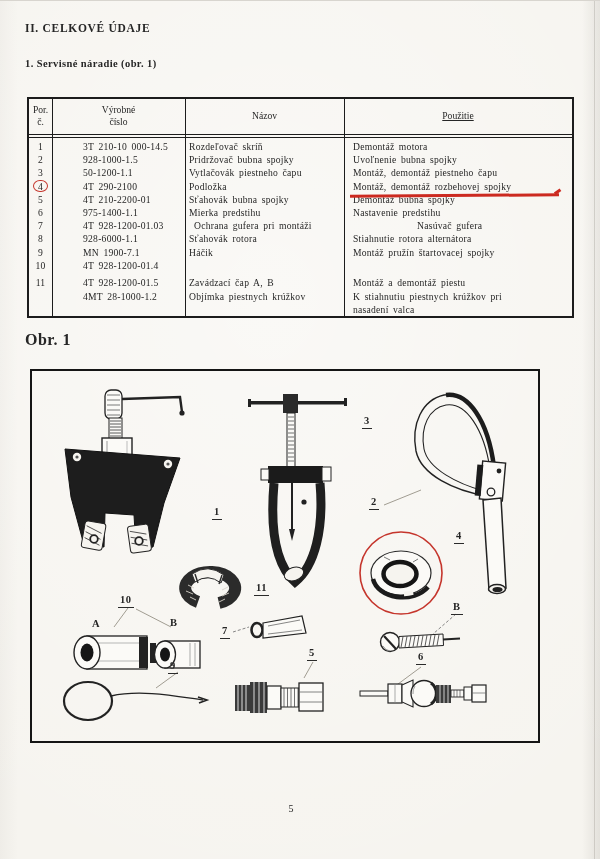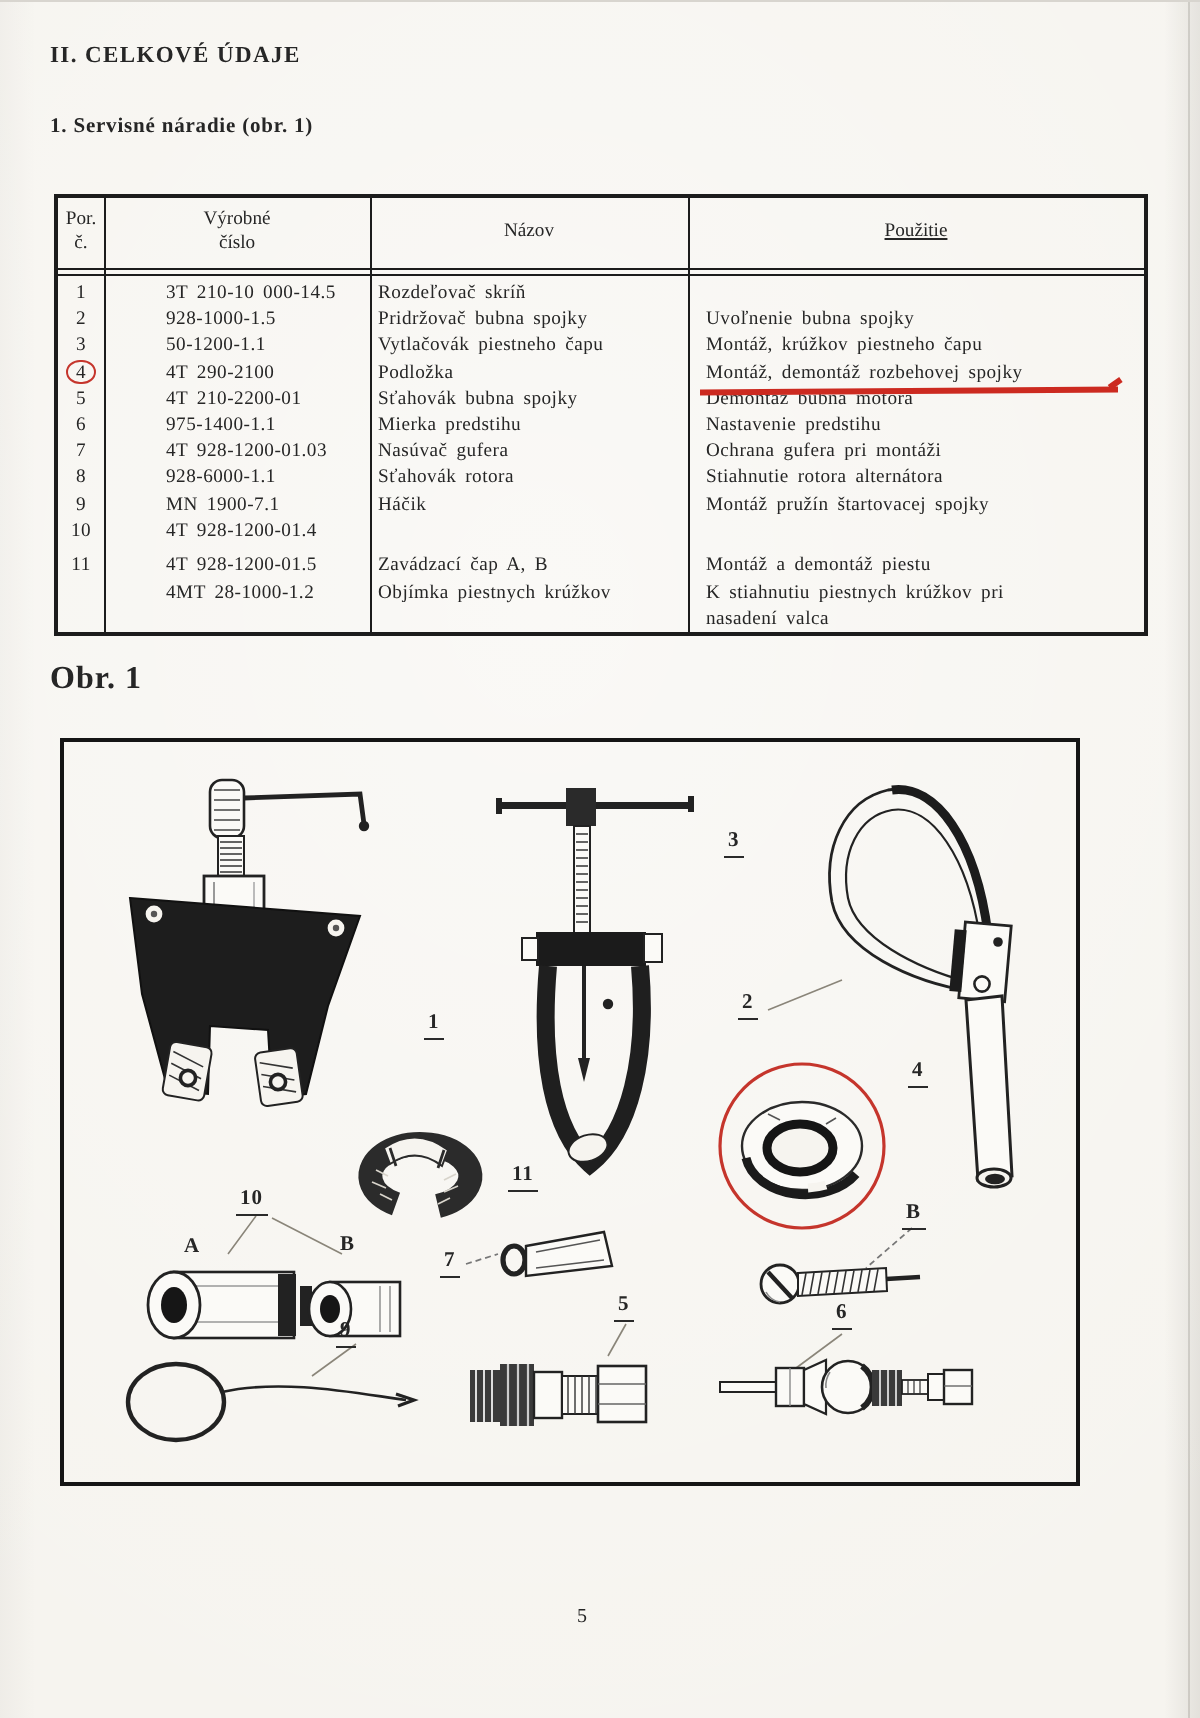--- a/index.html
+++ b/index.html
@@ -96,56 +96,57 @@
       </div>
       <div class="th th-name one-line">Názov</div>
       <div class="th th-use one-line">Použitie</div>
     </div>
 
     <div class="tbody">
       <div class="tr">
         <div class="td td-no">1</div>
         <div class="td td-num">3T 210-10 000-14.5</div>
         <div class="td td-name">Rozdeľovač skríň</div>
+        <div class="td td-use">Demontáž motora</div>
       </div>
       <div class="tr">
         <div class="td td-no">2</div>
         <div class="td td-num">928-1000-1.5</div>
         <div class="td td-name">Pridržovač bubna spojky</div>
         <div class="td td-use">Uvoľnenie bubna spojky</div>
       </div>
       <div class="tr">
         <div class="td td-no">3</div>
         <div class="td td-num">50-1200-1.1</div>
         <div class="td td-name">Vytlačovák piestneho čapu</div>
-        <div class="td td-use">Montáž, krúžkov piestneho čapu</div>
+        <div class="td td-use">Montáž, demontáž piestneho čapu</div>
       </div>
       <div class="tr">
         <div class="td td-no">4</div>
         <div class="td td-num">4T 290-2100</div>
         <div class="td td-name">Podložka</div>
         <div class="td td-use">Montáž, demontáž rozbehovej spojky</div>
       </div>
       <div class="tr">
         <div class="td td-no">5</div>
         <div class="td td-num">4T 210-2200-01</div>
         <div class="td td-name">Sťahovák bubna spojky</div>
-        <div class="td td-use">Demontáž bubna motora</div>
+        <div class="td td-use">Demontáž bubna spojky</div>
       </div>
       <div class="tr">
         <div class="td td-no">6</div>
         <div class="td td-num">975-1400-1.1</div>
         <div class="td td-name">Mierka predstihu</div>
         <div class="td td-use">Nastavenie predstihu</div>
       </div>
       <div class="tr">
         <div class="td td-no">7</div>
         <div class="td td-num">4T 928-1200-01.03</div>
+        <div class="td td-use">Ochrana gufera pri montáži</div>
         <div class="td td-name">Nasúvač gufera</div>
-        <div class="td td-use">Ochrana gufera pri montáži</div>
       </div>
       <div class="tr">
         <div class="td td-no">8</div>
         <div class="td td-num">928-6000-1.1</div>
         <div class="td td-name">Sťahovák rotora</div>
         <div class="td td-use">Stiahnutie rotora alternátora</div>
       </div>
       <div class="tr">
         <div class="td td-no">9</div>
         <div class="td td-num">MN 1900-7.1</div>

